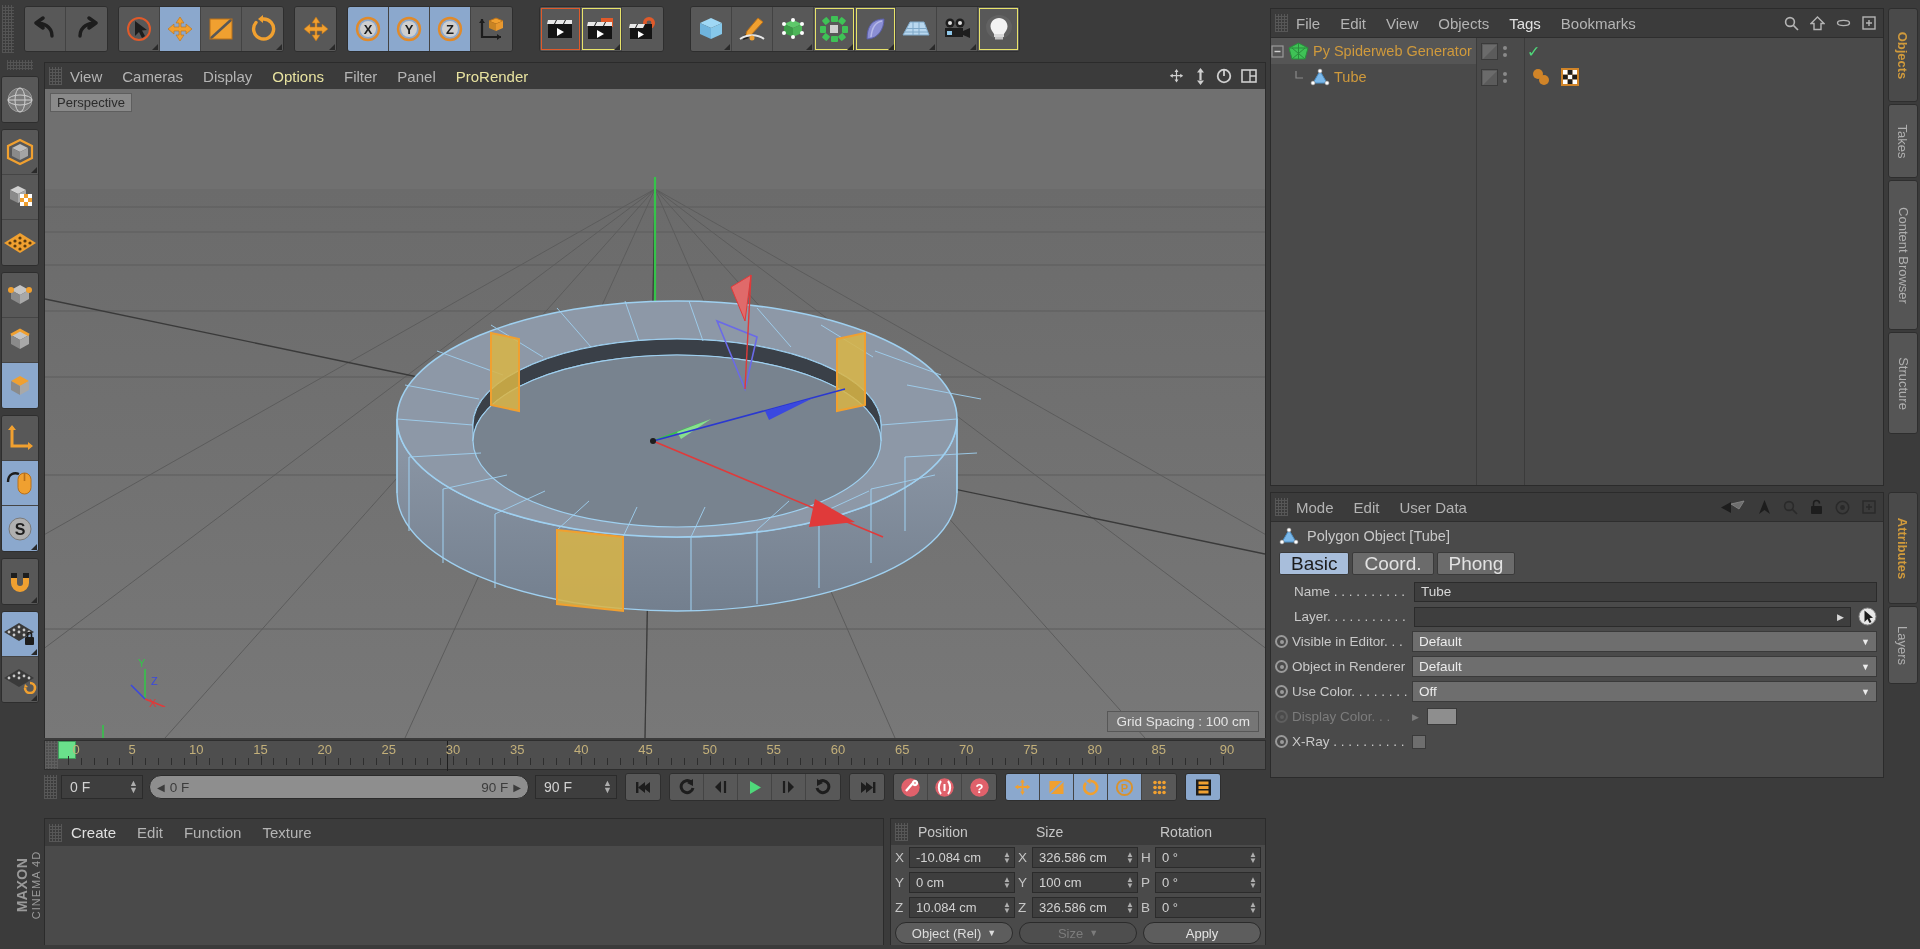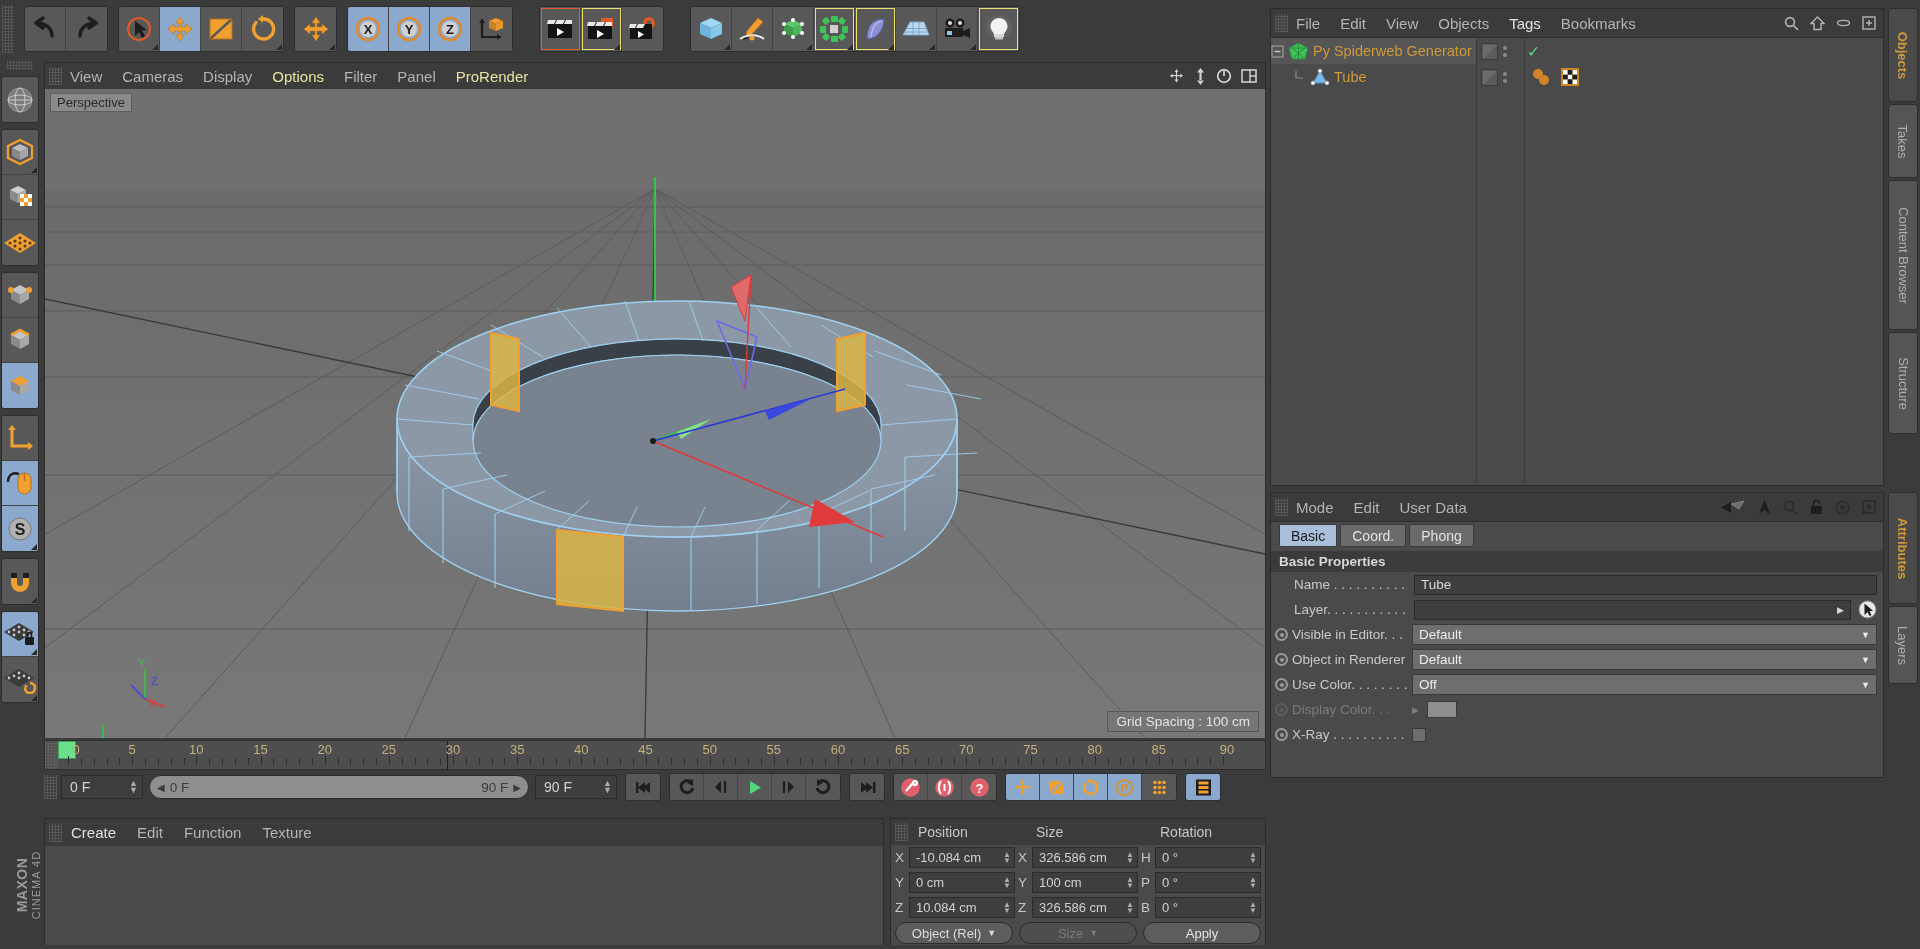--- a/index.html
+++ b/index.html
@@ -141,21 +141,21 @@
 
   
   .attrwrap { position:absolute; left:1270px; top:492px; width:614px; height:286px;
     background:#3b3b3b; border:1px solid #2b2b2b; }
   .attrhead { height:28px; display:flex; align-items:center; padding-left:4px; }
   .attrhead .menu{ gap:20px; margin-left:8px;}
   .attricons{ margin-left:auto; display:flex; align-items:center; gap:12px; padding-right:7px;}
   .attrbody{ background:#4a4a4a; height:256px; border-top:1px solid #2e2e2e; }
   .objline{ display:flex; align-items:center; gap:8px; height:28px; padding-left:8px; font-size:14.5px;}
   .tabs{ display:flex; gap:3px; padding:2px 0 4px 8px;}
-  .tab{ height:23px; padding:0 11px; display:flex; align-items:center; font-size:14px;
+  .tab{ height:23px; padding:0 11px; display:flex; align-items:center; font-size:19px;
     background:#6b6b6b; color:#e2e2e2; border:1px solid #3a3a3a; border-radius:2px; cursor:pointer;}
   .tab.on{ background:#a8bedb; color:#1c1c1c; }
   .secthead{ background:#3b3b3b; height:21px; display:flex; align-items:center; padding-left:8px;
     font-size:13.5px; color:#d8d8d8; font-weight:bold; }
   .prow{ display:flex; align-items:center; height:25px; padding:0 6px 0 4px; gap:4px; }
   .radio{ width:13px;height:13px;border-radius:50%; border:2px solid #9a9a9a; background:#4a4a4a;
     position:relative; flex:0 0 13px;}
   .radio:after{content:"";position:absolute;left:2.5px;top:2.5px;width:4px;height:4px;border-radius:50%;background:#9a9a9a;}
   .radio.dim{ border-color:#5e5e5e; } .radio.dim:after{ background:#5e5e5e; }
   .plab{ width:116px; font-size:13.5px; color:#c9c9c9; white-space:nowrap; overflow:hidden;}
@@ -1199,28 +1199,36 @@
             <circle cx="7.5" cy="7.5" r="2.4" fill="#2a2a2a"></circle>
           </svg>
         <svg width="14" height="14" viewBox="0 0 14 14">
             <rect x="1" y="1" width="12" height="12" fill="none" stroke="#2a2a2a" stroke-width="1.4"></rect>
             <path d="M7 4 v6 M4 7 h6" stroke="#2a2a2a" stroke-width="1.4"></path>
           </svg>
       </div>
     </div>
 
     <div class="attrbody">
+      <div class="objline">
+        <svg width="20" height="18" viewBox="0 0 20 18">
+            <path d="M10 3 L17 15 H3 Z" fill="#7ab8ea" stroke="#4d8fc4"></path>
+            <circle cx="10" cy="3" r="2.1" fill="#fff" stroke="#7a7a7a" stroke-width=".6"></circle>
+            <circle cx="17" cy="15" r="2.1" fill="#fff" stroke="#7a7a7a" stroke-width=".6"></circle>
+            <circle cx="3" cy="15" r="2.1" fill="#fff" stroke="#7a7a7a" stroke-width=".6"></circle>
+          </svg>
+        <span>Polygon Object [Tube]</span>
+      </div>
 
       <div class="tabs">
         <div class="tab on">Basic</div>
         <div class="tab">Coord.</div>
         <div class="tab">Phong</div>
       </div>
 
-      <div class="secthead">Basic Properties</div>
 
       <div class="prow">
         <span style="width:15px;"></span>
         <span class="plab">Name . . . . . . . . . . .</span>
         <div class="pin">
             <span>Tube</span>
           </div>
       </div>
 
       <div class="prow">

